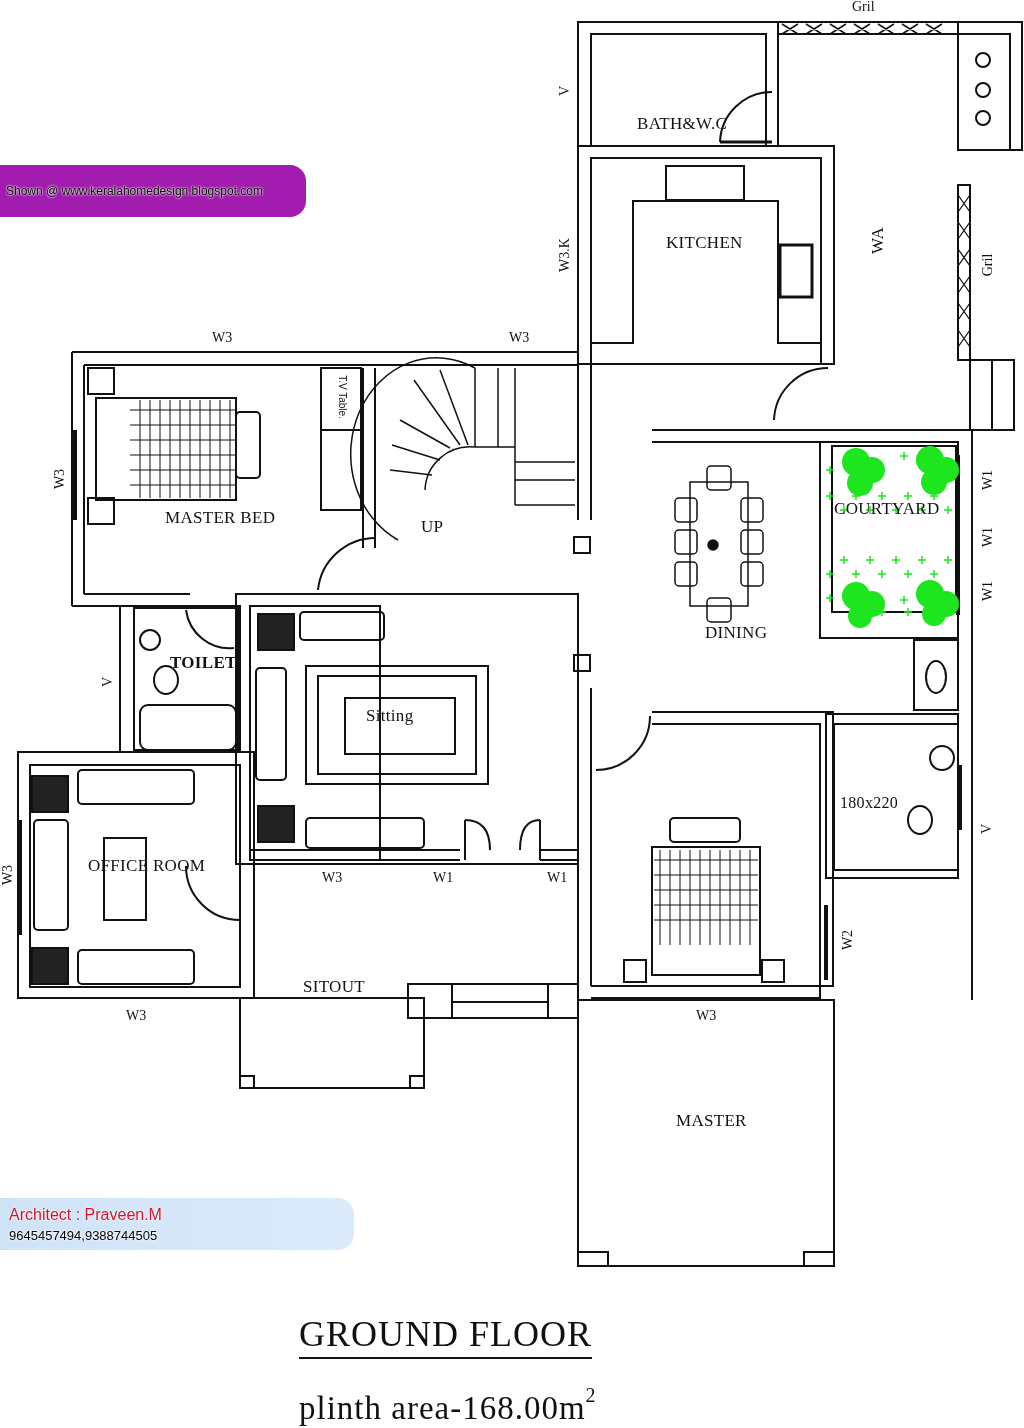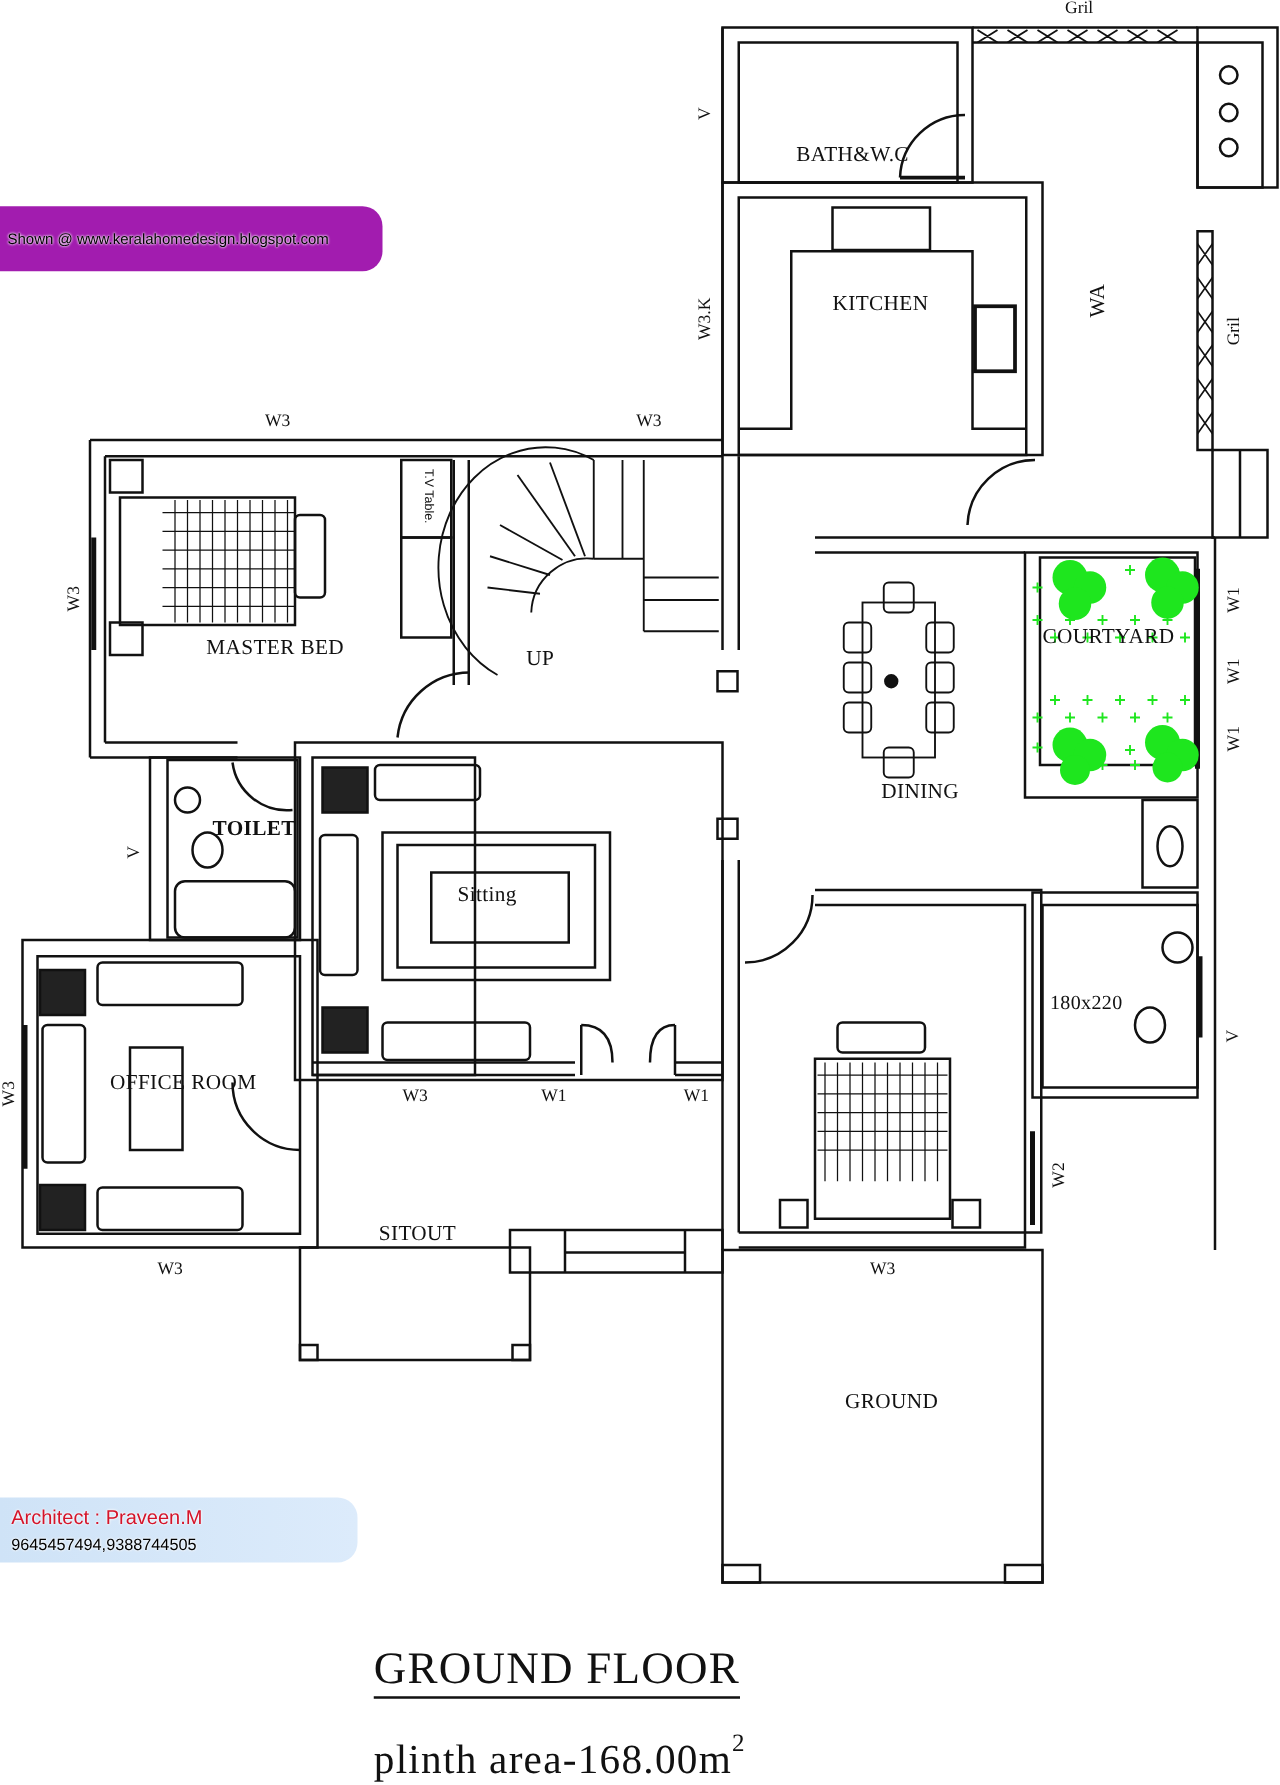--- a/index.html
+++ b/index.html
@@ -5,21 +5,21 @@
   html, body { margin:0; padding:0; background:#ffffff; }
   body { width:1024px; height:1428px; position:relative; overflow:hidden; font-family:"Liberation Serif", serif; color:#111; }
   svg.plan { position:absolute; left:0; top:0; }
   .lbl { position:absolute; font-family:"Liberation Serif", serif; color:#111; white-space:nowrap; line-height:1; }
   .room { font-size:17px; letter-spacing:0.3px; }
   .win { font-size:14px; }
   .vert { transform-origin:center center; transform:rotate(-90deg); }
   .banner { position:absolute; border-radius:0 16px 16px 0; }
   .banner-site { left:0; top:165px; width:306px; height:52px; background:#a21caf; }
   .banner-site .txt { position:absolute; left:6px; top:19px; font-family:"Liberation Sans", sans-serif; font-size:12px; color:#000; text-shadow:0 0 2px #fff,0 0 2px #fff; }
-  .banner-arch { left:0; top:1198px; width:286px; height:52px; background:linear-gradient(90deg,#cfe3f7,#dcebfb); }
+  .banner-arch { left:0; top:1198px; width:354px; height:52px; background:linear-gradient(90deg,#cfe3f7,#dcebfb); }
   .banner-arch .name { position:absolute; left:9px; top:8px; font-family:"Liberation Sans", sans-serif; font-size:16px; color:#d4142a; text-shadow:0 0 2px #fff,0 0 2px #fff; }
   .banner-arch .phone { position:absolute; left:9px; top:30px; font-family:"Liberation Sans", sans-serif; font-size:13px; color:#000; text-shadow:0 0 2px #fff,0 0 2px #fff; }
   .title1 { position:absolute; left:299px; top:1313px; font-size:36px; letter-spacing:1px; border-bottom:2px solid #111; padding-bottom:2px; }
   .title2 { position:absolute; left:299px; top:1390px; font-size:33px; letter-spacing:1px; border-bottom:2px solid #111; padding-bottom:1px; }
   .title2 sup { font-size:20px; vertical-align:top; position:relative; top:-6px; }
 </style>
 </head>
 <body>
 
 <svg class="plan" width="1024" height="1428" viewBox="0 0 1024 1428" xmlns="http://www.w3.org/2000/svg">
@@ -243,21 +243,21 @@
 <span class="lbl room" style="left:165px;top:509px;">MASTER BED</span>
 <span class="lbl" style="left:320px;top:392px;font-family:'Liberation Sans',sans-serif;font-size:10px;transform:rotate(90deg);">T.V Table.</span>
 <span class="lbl room" style="left:421px;top:518px;">UP</span>
 <span class="lbl room" style="left:705px;top:624px;">DINING</span>
 <span class="lbl room" style="left:834px;top:500px;">COURTYARD</span>
 <span class="lbl room" style="left:170px;top:654px;font-weight:bold;">TOILET</span>
 <span class="lbl room" style="left:366px;top:707px;">Sitting</span>
 <span class="lbl room" style="left:61px;top:857px;margin-left:27px;">OFFICE  ROOM</span>
 <span class="lbl room" style="left:303px;top:978px;">SITOUT</span>
 <span class="lbl room" style="left:840px;top:795px;font-size:16px;">180x220</span>
-<span class="lbl room" style="left:676px;top:1112px;">GROUND</span>
+<span class="lbl room" style="left:676px;top:1112px;">MASTER</span>
 
 <span class="lbl win" style="left:852px;top:0px;">Gril</span>
 <span class="lbl win vert" style="left:977px;top:258px;">Gril</span>
 <span class="lbl win vert" style="left:560px;top:84px;">V</span>
 <span class="lbl win vert" style="left:548px;top:248px;">W3.K</span>
 <span class="lbl win" style="left:212px;top:331px;">W3</span>
 <span class="lbl win" style="left:509px;top:331px;">W3</span>
 <span class="lbl win vert" style="left:50px;top:472px;">W3</span>
 <span class="lbl win vert" style="left:978px;top:473px;">W1</span>
 <span class="lbl win vert" style="left:978px;top:530px;">W1</span>

